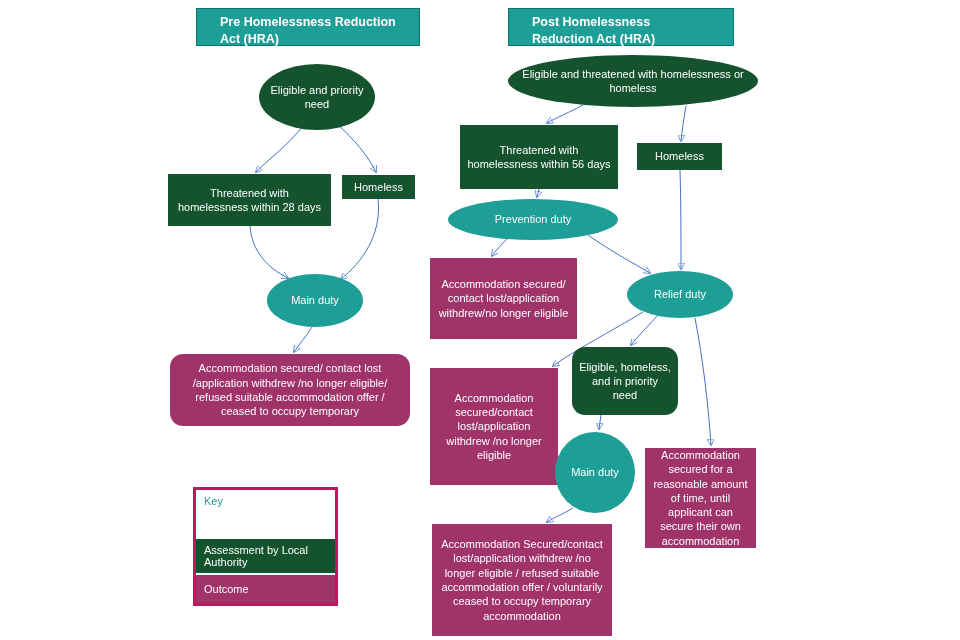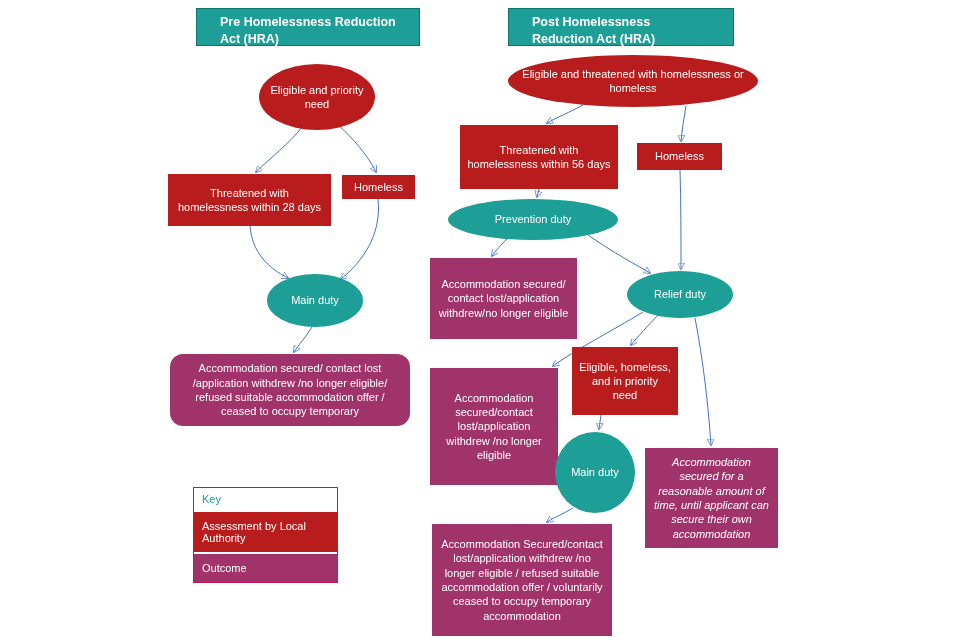--- a/index.html
+++ b/index.html
@@ -6,33 +6,33 @@
   html,body { background:#ffffff; }
   body { font-family:"Liberation Sans", sans-serif; }
   .canvas { position:relative; width:960px; height:640px; background:#ffffff; overflow:hidden; }
 
   .node {
     position:absolute; color:#ffffff; font-size:11px; line-height:1.3;
     display:flex; align-items:center; justify-content:center; text-align:center;
     padding:4px 7px;
   }
   .teal    { background:#1d9e96; }
-  .blue    { background:#b91c1c; }
+  .blue    { background:#14532d; }
   .magenta { background:#a0336a; }
   .ellipse { border-radius:50%; }
 
   .header-box {
     position:absolute; background:#1d9e96; border:1px solid #0d756f;
     color:#ffffff; font-weight:bold; font-size:12.5px; line-height:1.35;
     padding:5px 23px; text-align:left;
   }
 
   .key {
     position:absolute; left:193px; top:487px; width:145px;
-    border:1px solid #be185d; background:#ffffff; font-size:11px;
+    border:3px solid #be185d; background:#ffffff; font-size:11px;
   }
   .key-row { display:flex; align-items:center; padding:4px 8px; color:#ffffff; }
   .key-title { color:#1d9e96; background:#ffffff; }
   .key-gap { height:2px; background:#ffffff; }
 
   svg.connectors { position:absolute; left:0; top:0; width:960px; height:640px; pointer-events:none; }
   svg.connectors path { fill:none; stroke:#4472c4; stroke-width:1; }
 </style>
 </head>
 <body>
@@ -84,31 +84,31 @@
   <div class="node blue" style="left:460px; top:125px; width:158px; height:64px;">Threatened with homelessness within 56 days</div>
 
   <div class="node blue" style="left:637px; top:143px; width:85px; height:27px;">Homeless</div>
 
   <div class="node teal ellipse" style="left:448px; top:199px; width:170px; height:41px;">Prevention duty</div>
 
   <div class="node teal ellipse" style="left:627px; top:271px; width:106px; height:47px;">Relief duty</div>
 
   <div class="node magenta" style="left:430px; top:258px; width:147px; height:81px;">Accommodation secured/ contact lost/application withdrew/no longer eligible</div>
 
-  <div class="node blue" style="left:572px; top:347px; width:106px; height:68px;">Eligible, homeless, and in priority need</div>
+  <div class="node blue" style="left:572px; top:347px; width:106px; height:68px;border-radius:13px;">Eligible, homeless, and in priority need</div>
 
   <div class="node magenta" style="left:430px; top:368px; width:128px; height:117px;">Accommodation secured/contact lost/application withdrew /no longer eligible</div>
 
   <div class="node teal ellipse" style="left:555px; top:432px; width:80px; height:81px;">Main duty</div>
 
-  <div class="node magenta" style="left:645px; top:448px; width:133px; height:100px;font-style:italic;">Accommodation secured for a reasonable amount of time, until applicant can secure their own accommodation</div>
+  <div class="node magenta" style="left:645px; top:448px; width:111px; height:100px;">Accommodation secured for a reasonable amount of time, until applicant can secure their own accommodation</div>
 
   <div class="node magenta" style="left:432px; top:524px; width:180px; height:112px;">Accommodation Secured/contact lost/application withdrew /no longer eligible / refused suitable accommodation offer / voluntarily ceased to occupy temporary accommodation</div>
 
   <div class="key">
     <div class="key-row key-title" style="height:22px;">Key</div>
     <div class="key-gap"></div>
-    <div class="key-row blue" style="height:40px;">Assessment by Local Authority</div>
+    <div class="key-row blue" style="height:34px;margin-top:25px;">Assessment by Local Authority</div>
     <div class="key-gap"></div>
     <div class="key-row magenta" style="height:28px;">Outcome</div>
   </div>
 
 </div>
 
 </body></html>

